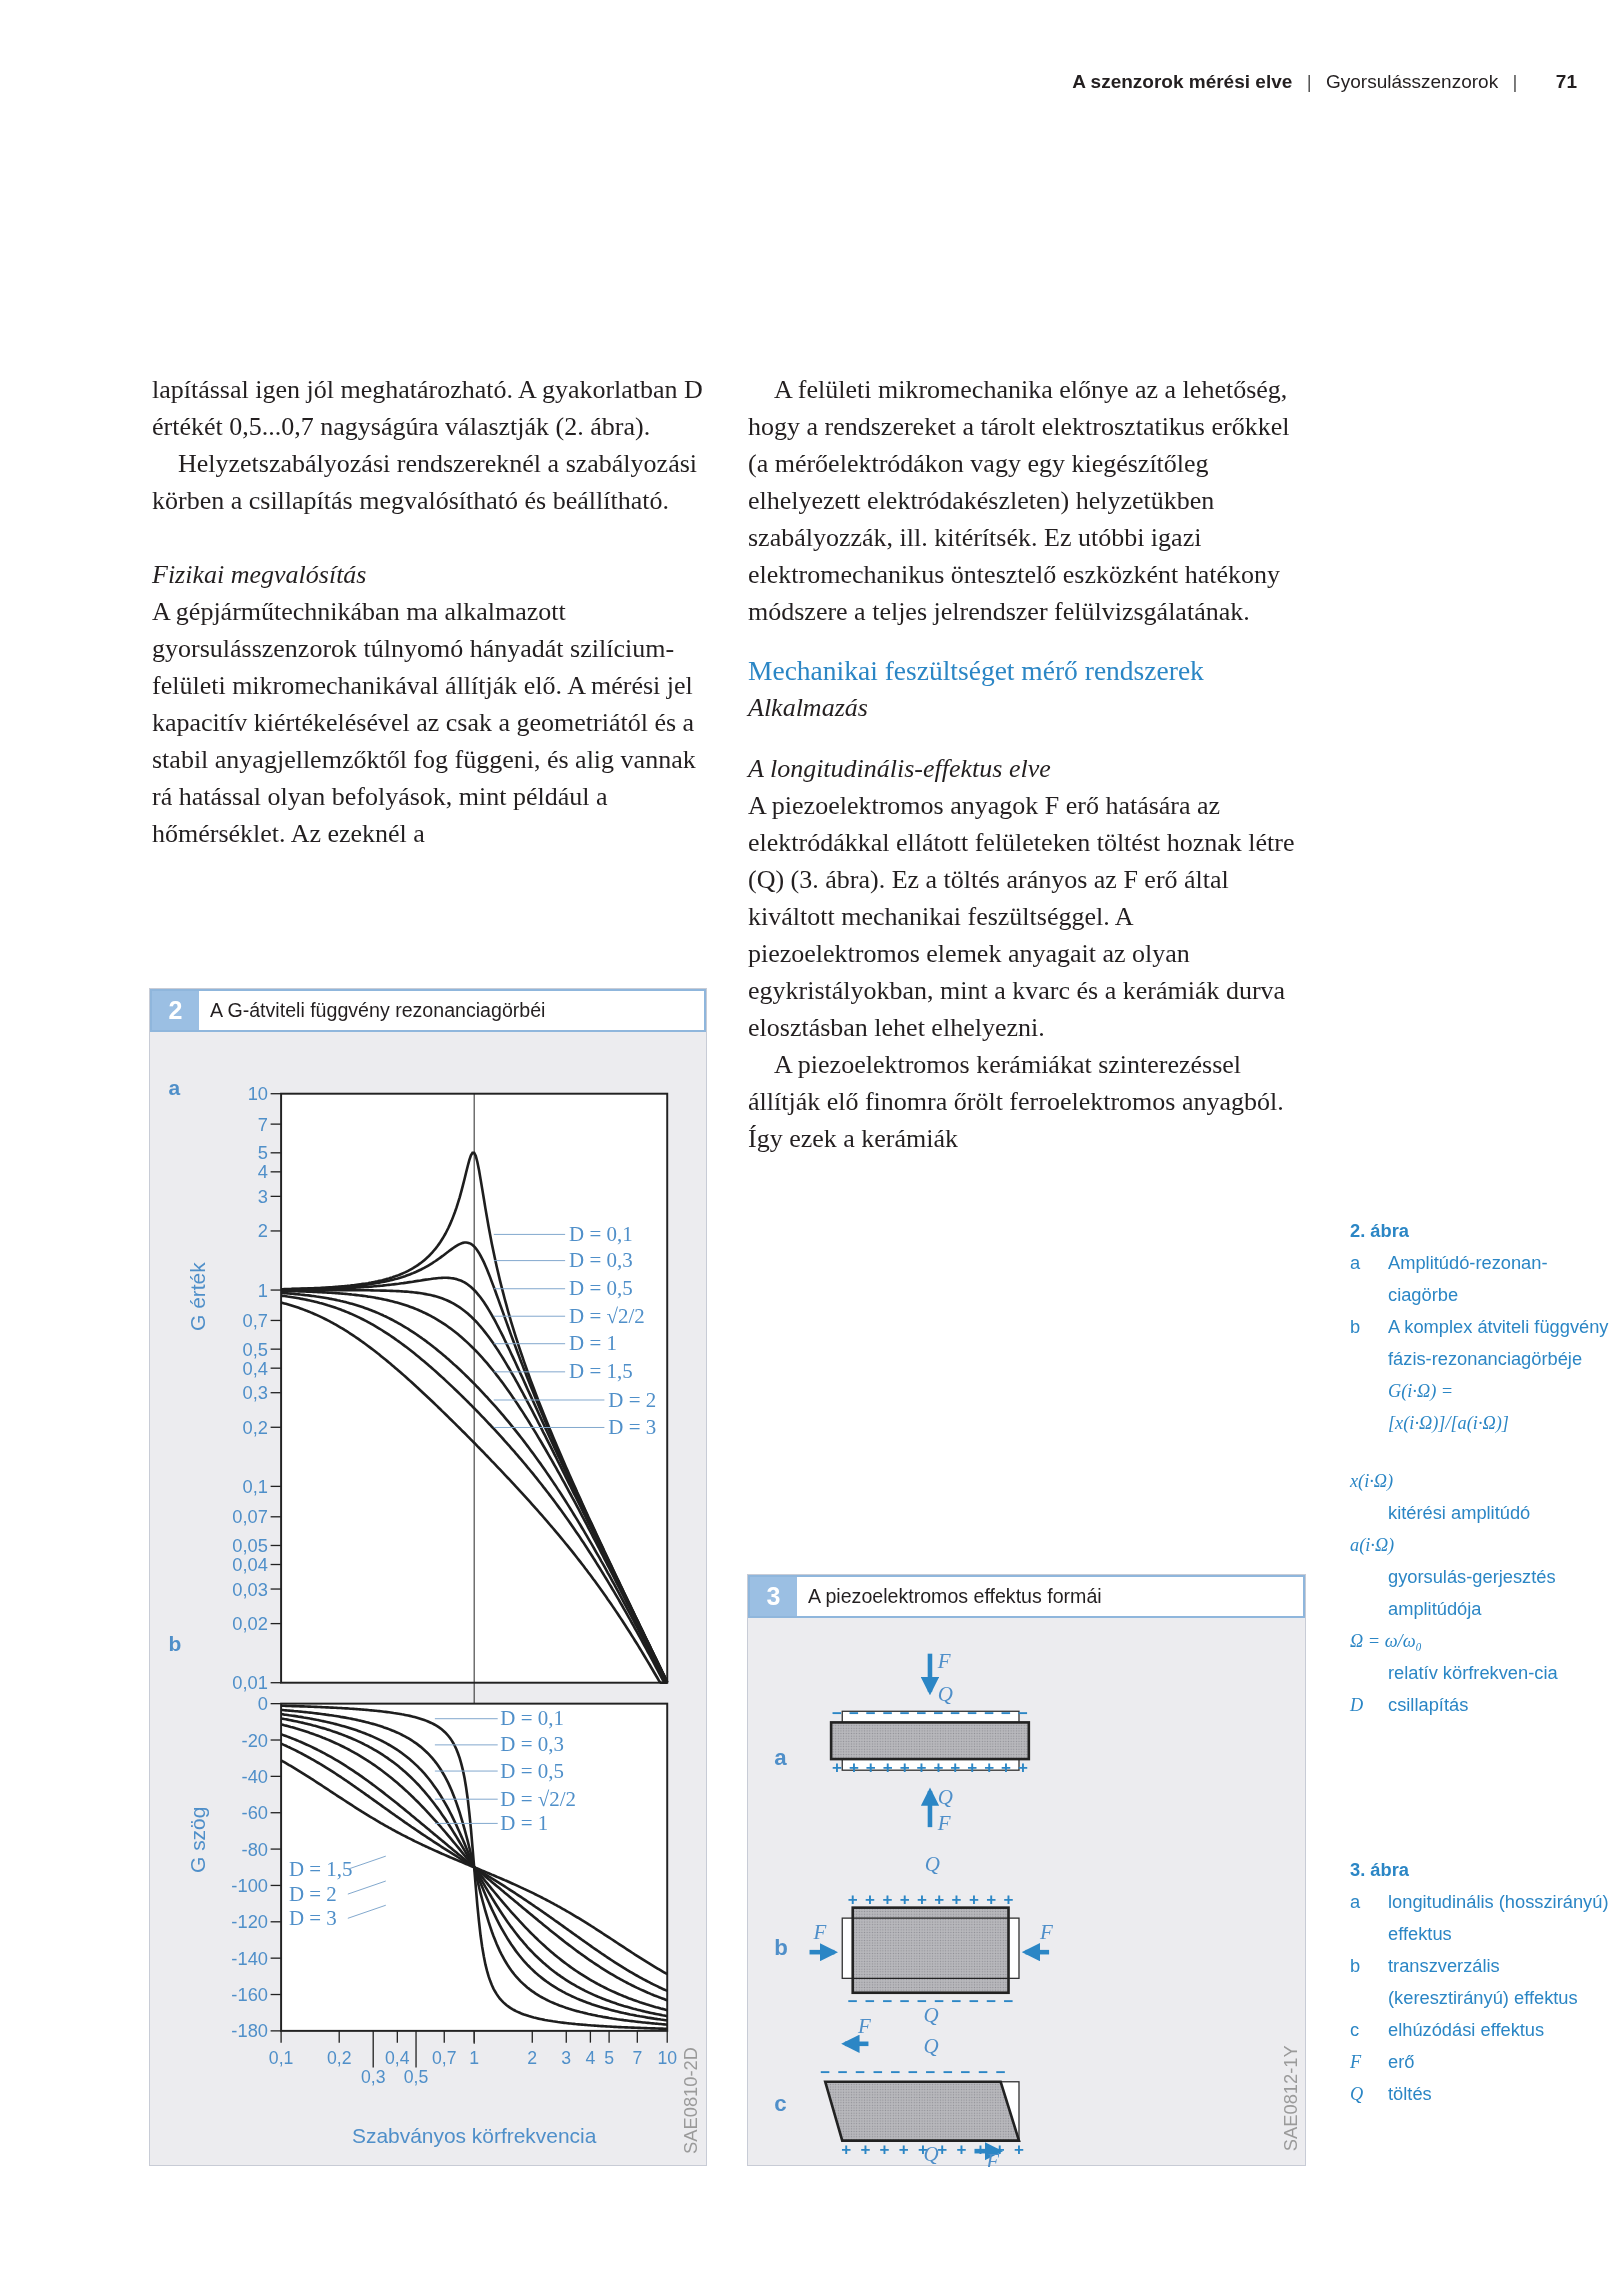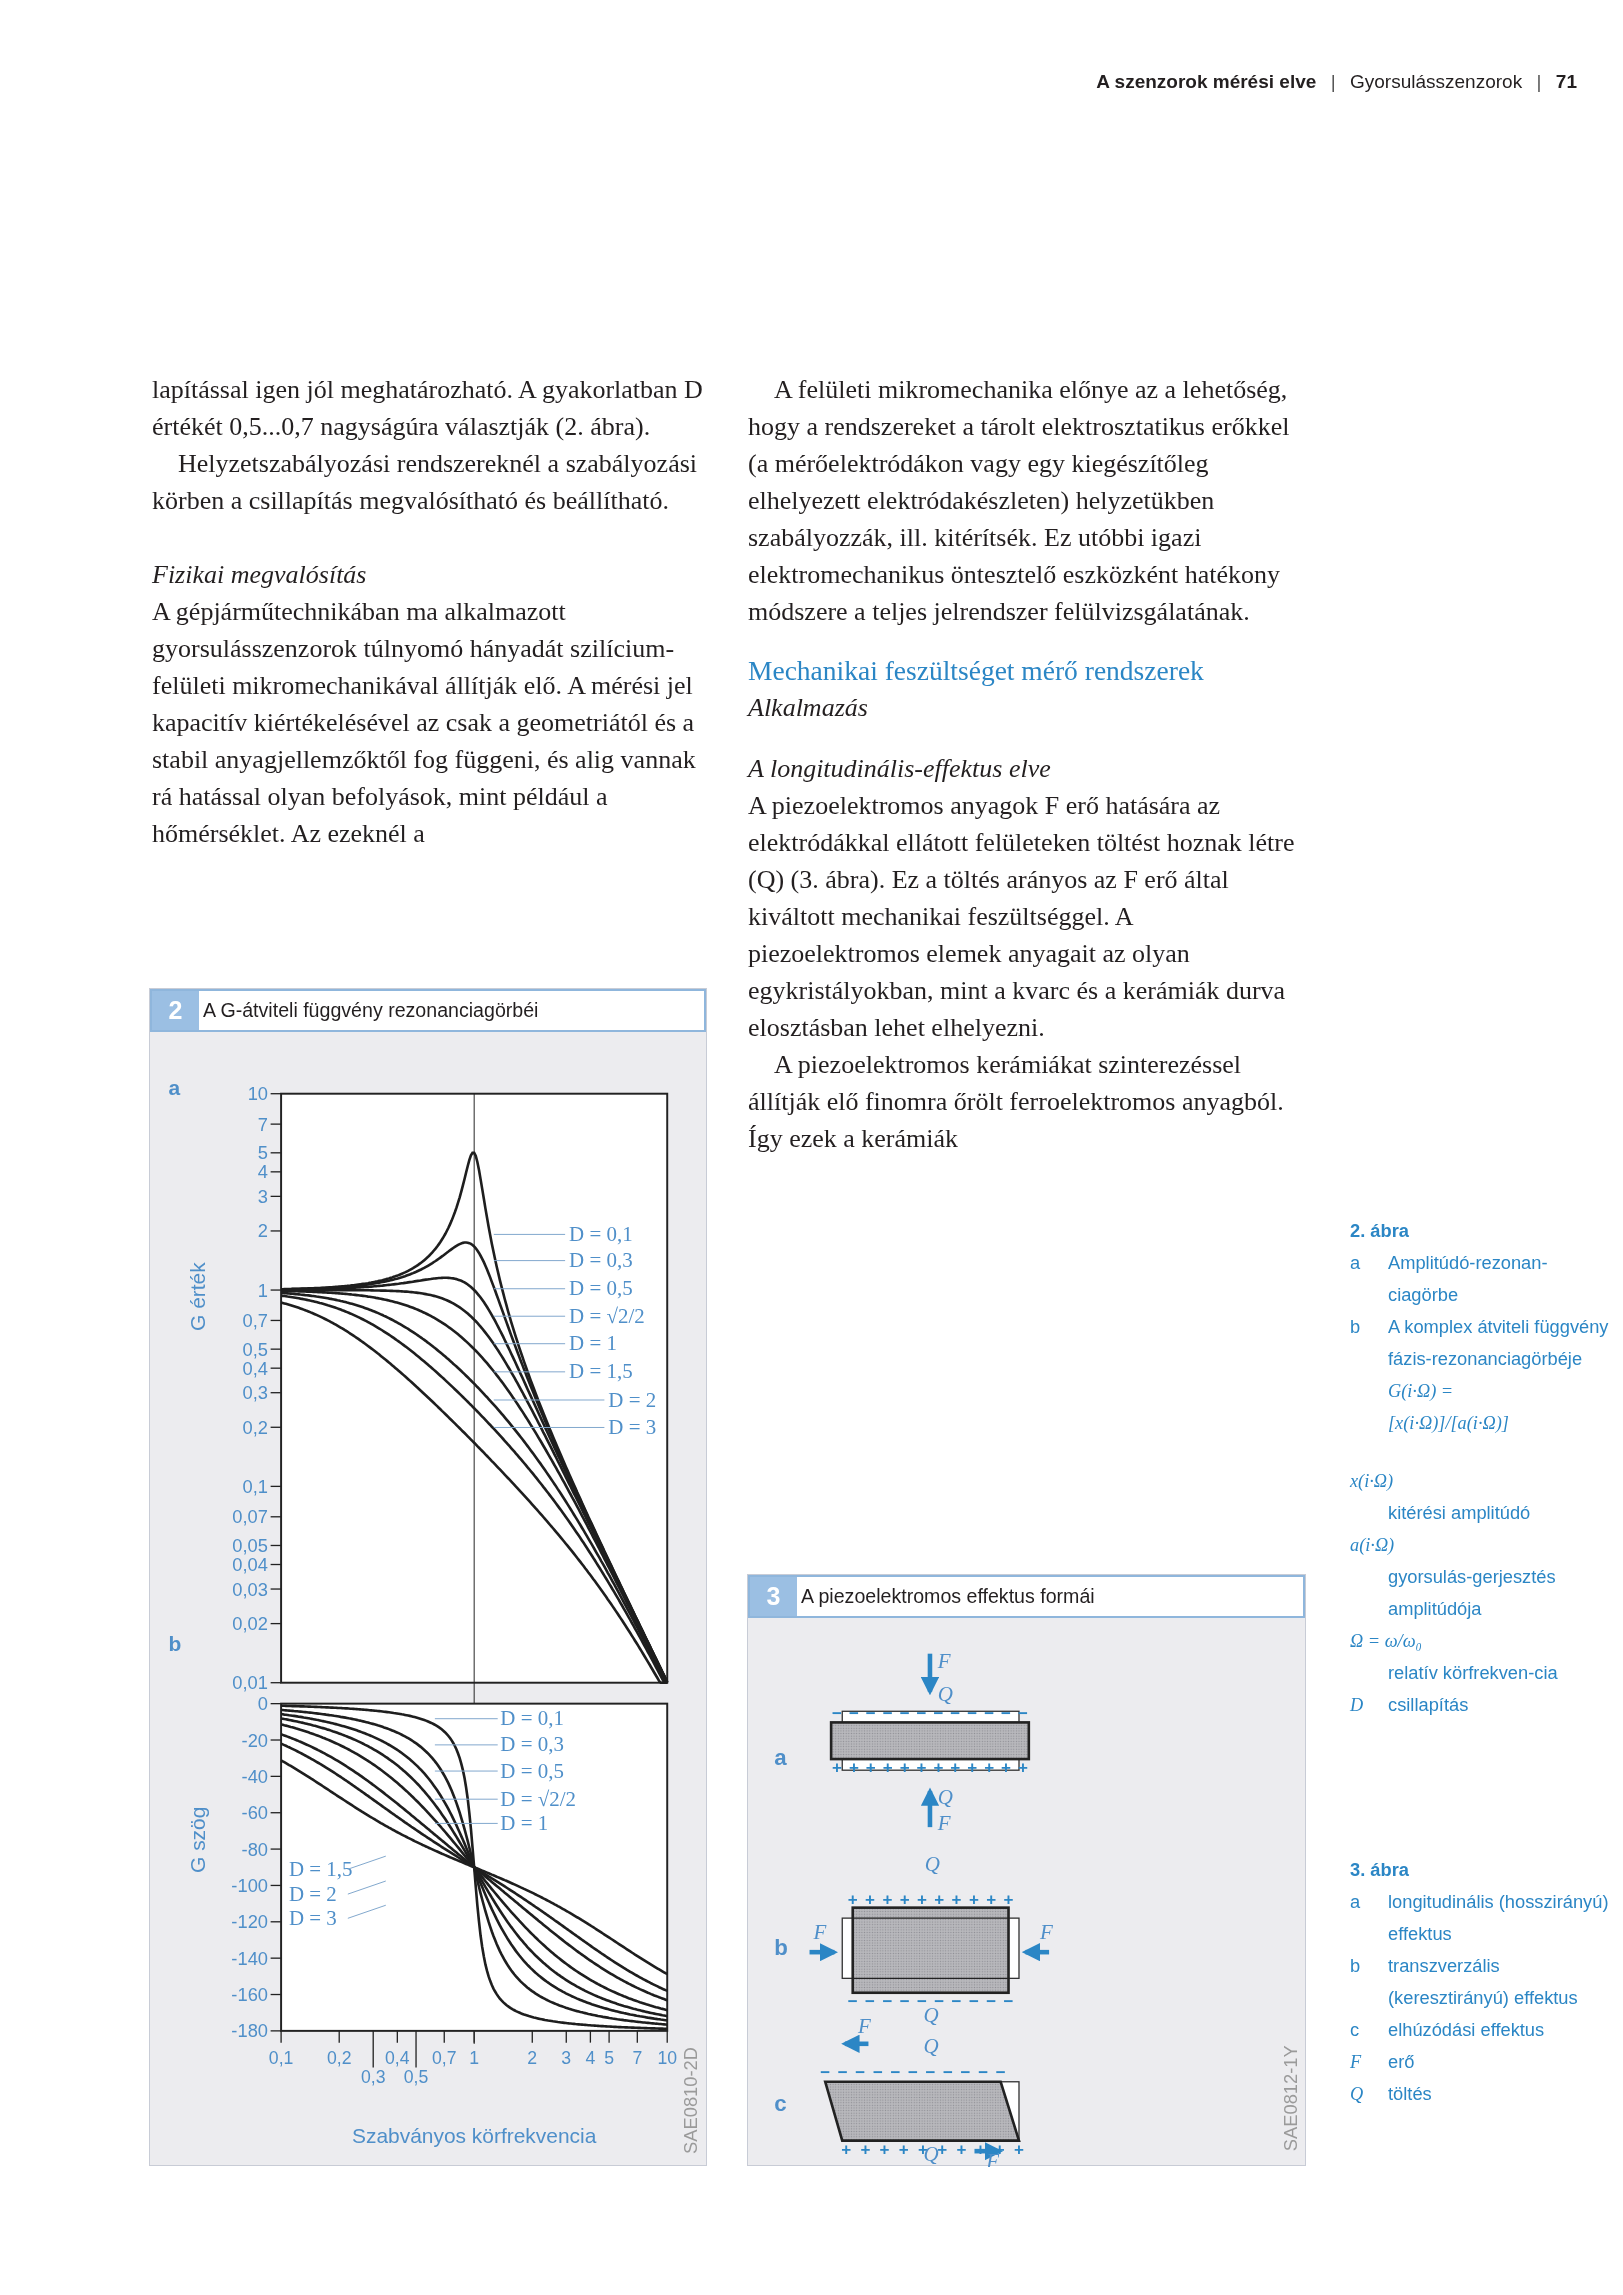--- a/index.html
+++ b/index.html
@@ -1,30 +1,30 @@
 <!DOCTYPE html>
 <html style="font-size:10.5px"><head>
 <meta charset="utf-8">
 <style>
   html, body { margin:0; padding:0; }
   body { width:1623px; height:2295px; background:#ffffff; position:relative; overflow:hidden; color:#231f20; }
   .header { position:absolute; top:71px; right:46px; font-family:"Liberation Sans", sans-serif; font-size:19px; color:#231f20; display:flex; align-items:center; gap:14.4px; }
   .header .sec { font-weight:bold;text-align:center; }
   .header .sep { color:#555; font-weight:normal; }
-  .header .pg { font-weight:bold; }
+  .header .pg { font-weight:bold;margin-left:24px; }
   .col { position:absolute; font-family:"Liberation Serif", "DejaVu Serif", serif; font-size:26px; line-height:37px; color:#231f20; }
   .col p { margin:0; }
   .col p.ind { text-indent:26px; }
   .col .sub { font-style:italic; }
   .col .blue { color:#2b86c5; font-size:27.5px; }
   .gap { height:37px; }
   .fig { position:absolute; background:#ececef; border:1.3px solid #c8ccd6; box-sizing:border-box; }
   .fig-head { position:absolute; left:0; right:0; top:0; height:43px; background:#fff; border:2px solid #8fb6dc; box-sizing:border-box; display:flex; align-items:center; }
   .fig-num { width:47px; height:100%; background:#9bbfe3; color:#fff; font-family:"Liberation Sans",sans-serif; font-weight:bold; font-size:25px; display:flex; align-items:center; justify-content:center; }
-  .fig-title { font-family:"Liberation Sans",sans-serif; font-size:19.6px; padding-left:4px; color:#231f20; }
+  .fig-title { font-family:"Liberation Sans",sans-serif; font-size:19.6px; padding-left:11px; color:#231f20; }
   .fig svg { position:absolute; left:0; top:0; }
   .caption { position:absolute; font-family:"Liberation Sans","DejaVu Sans",sans-serif; font-size:18.3px; line-height:32px; color:#2b86c5; }
   .caption .ttl { font-weight:bold; }
   .caption .row { display:flex; }
   .caption .k { width:38px; flex:none; }
   .caption .it { font-family:"Liberation Serif",serif; font-style:italic; }
   .caption .ind { padding-left:38px; }
   .lbl { fill:#4f8fc9; font-family:"Liberation Sans",sans-serif; }
   .dlbl { fill:#4f8fc9; font-family:"Liberation Serif",serif; font-size:32px; }
 </style>

